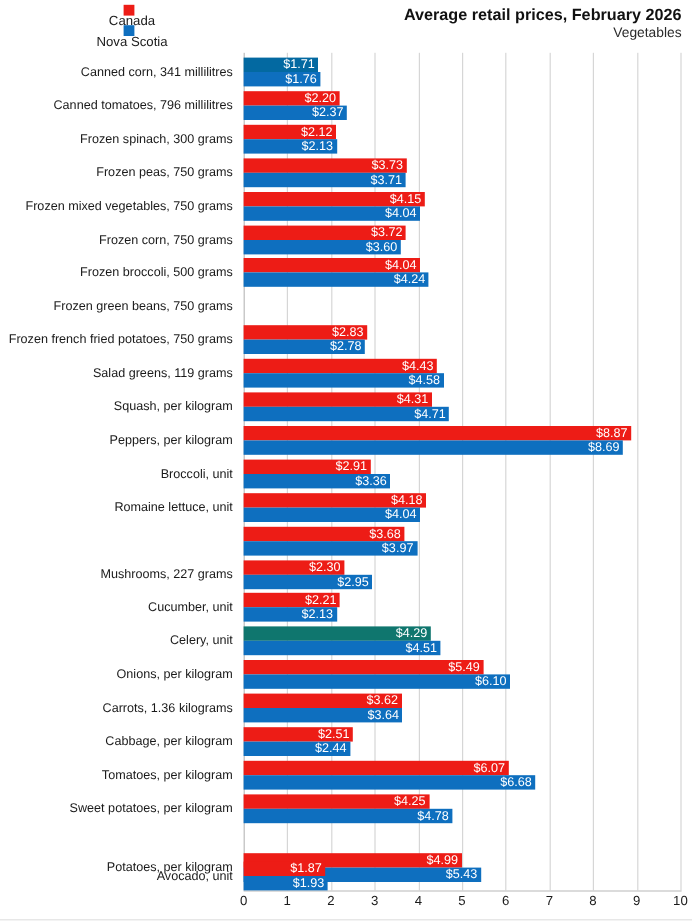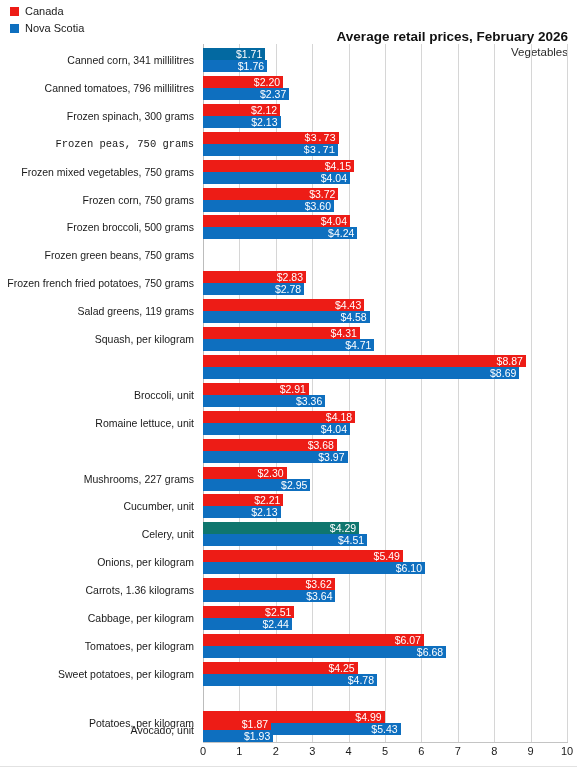--- a/index.html
+++ b/index.html
@@ -21,41 +21,41 @@
     position: absolute;
     left: 10px;
     top: 4px;
     width: 200px;
   }
   .legend-item {
     display: flex;
     align-items: center;
     height: 15px;
     margin-bottom: 2px;
+    flex-direction: column;
   }
   .legend-swatch {
     width: 9px;
     height: 9px;
     margin-right: 6px;
     flex: 0 0 auto;
   }
   .legend-label {
     font-size: 11px;
     line-height: 11px;
     color: #1a1a1a;
     white-space: nowrap;
   }
 
   
   #title-block {
     position: absolute;
     right: 9px;
     top: 4px;
     text-align: right;
-    margin-top: 24px;
   }
   #chart-title {
     font-size: 13.5px;
     font-weight: bold;
     color: #111111;
     line-height: 17px;
     white-space: nowrap;
   }
   #chart-subtitle {
     font-size: 11.5px;
@@ -237,21 +237,21 @@
         <div class="cat-label">Frozen spinach, 300 grams</div>
         <div class="bars">
           <div class="bar red" style="width: 77.168px; background: rgb(237, 28, 22);">
             <span class="bar-value">$2.12</span>
           </div>
           <div class="bar blue" style="width: 77.532px; background: rgb(14, 111, 191);">
             <span class="bar-value">$2.13</span>
           </div>
         </div>
       </div>
-      <div class="row" style="top: 85.7px; font-family: Liberation Mono, monospace;">
+      <div class="row" style="top: 85.7px;">
         <div class="cat-label">Frozen peas, 750 grams</div>
         <div class="bars">
           <div class="bar red" style="width: 135.772px; background: rgb(237, 28, 22);">
             <span class="bar-value">$3.73</span>
           </div>
           <div class="bar blue" style="width: 135.044px; background: rgb(14, 111, 191);">
             <span class="bar-value">$3.71</span>
           </div>
         </div>
       </div>
@@ -318,20 +318,21 @@
         <div class="bars">
           <div class="bar red" style="width: 156.884px; background: rgb(237, 28, 22);">
             <span class="bar-value">$4.31</span>
           </div>
           <div class="bar blue" style="width: 171.444px; background: rgb(14, 111, 191);">
             <span class="bar-value">$4.71</span>
           </div>
         </div>
       </div>
       <div class="row" style="top: 308.9px;">
+        <div class="cat-label">Peppers, per kilogram</div>
         <div class="bars">
           <div class="bar red" style="width: 322.868px; background: rgb(237, 28, 22);">
             <span class="bar-value">$8.87</span>
           </div>
           <div class="bar blue" style="width: 316.316px; background: rgb(14, 111, 191);">
             <span class="bar-value">$8.69</span>
           </div>
         </div>
       </div>
       <div class="row" style="top: 336.8px;">

